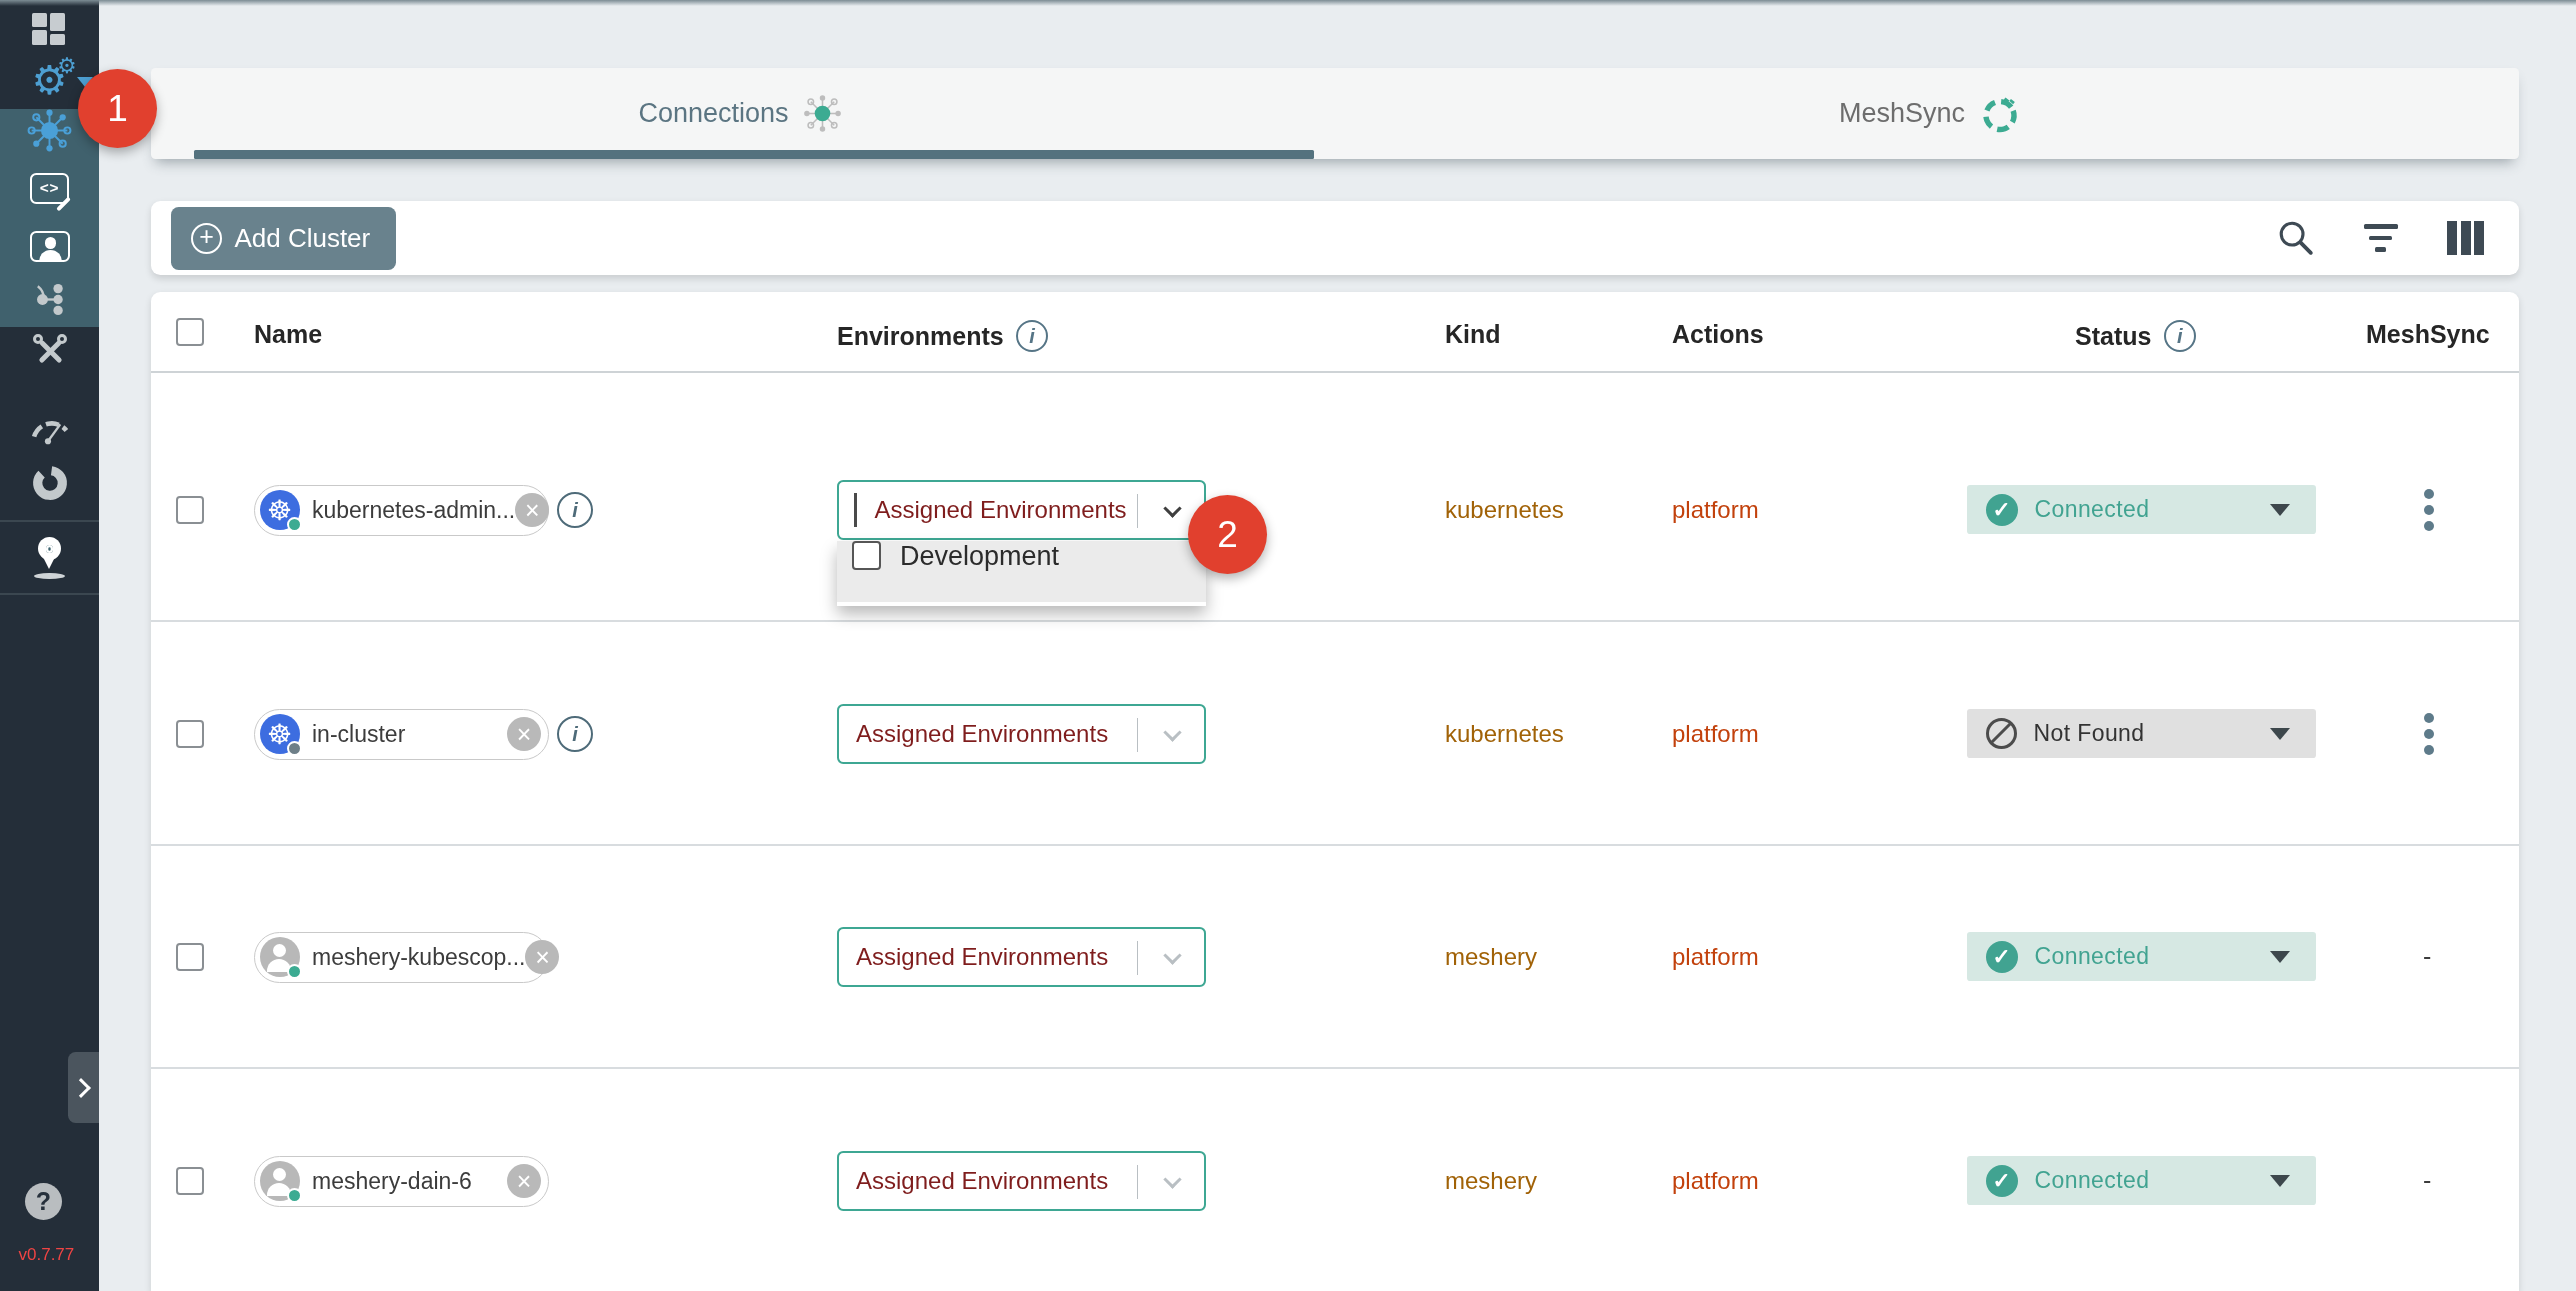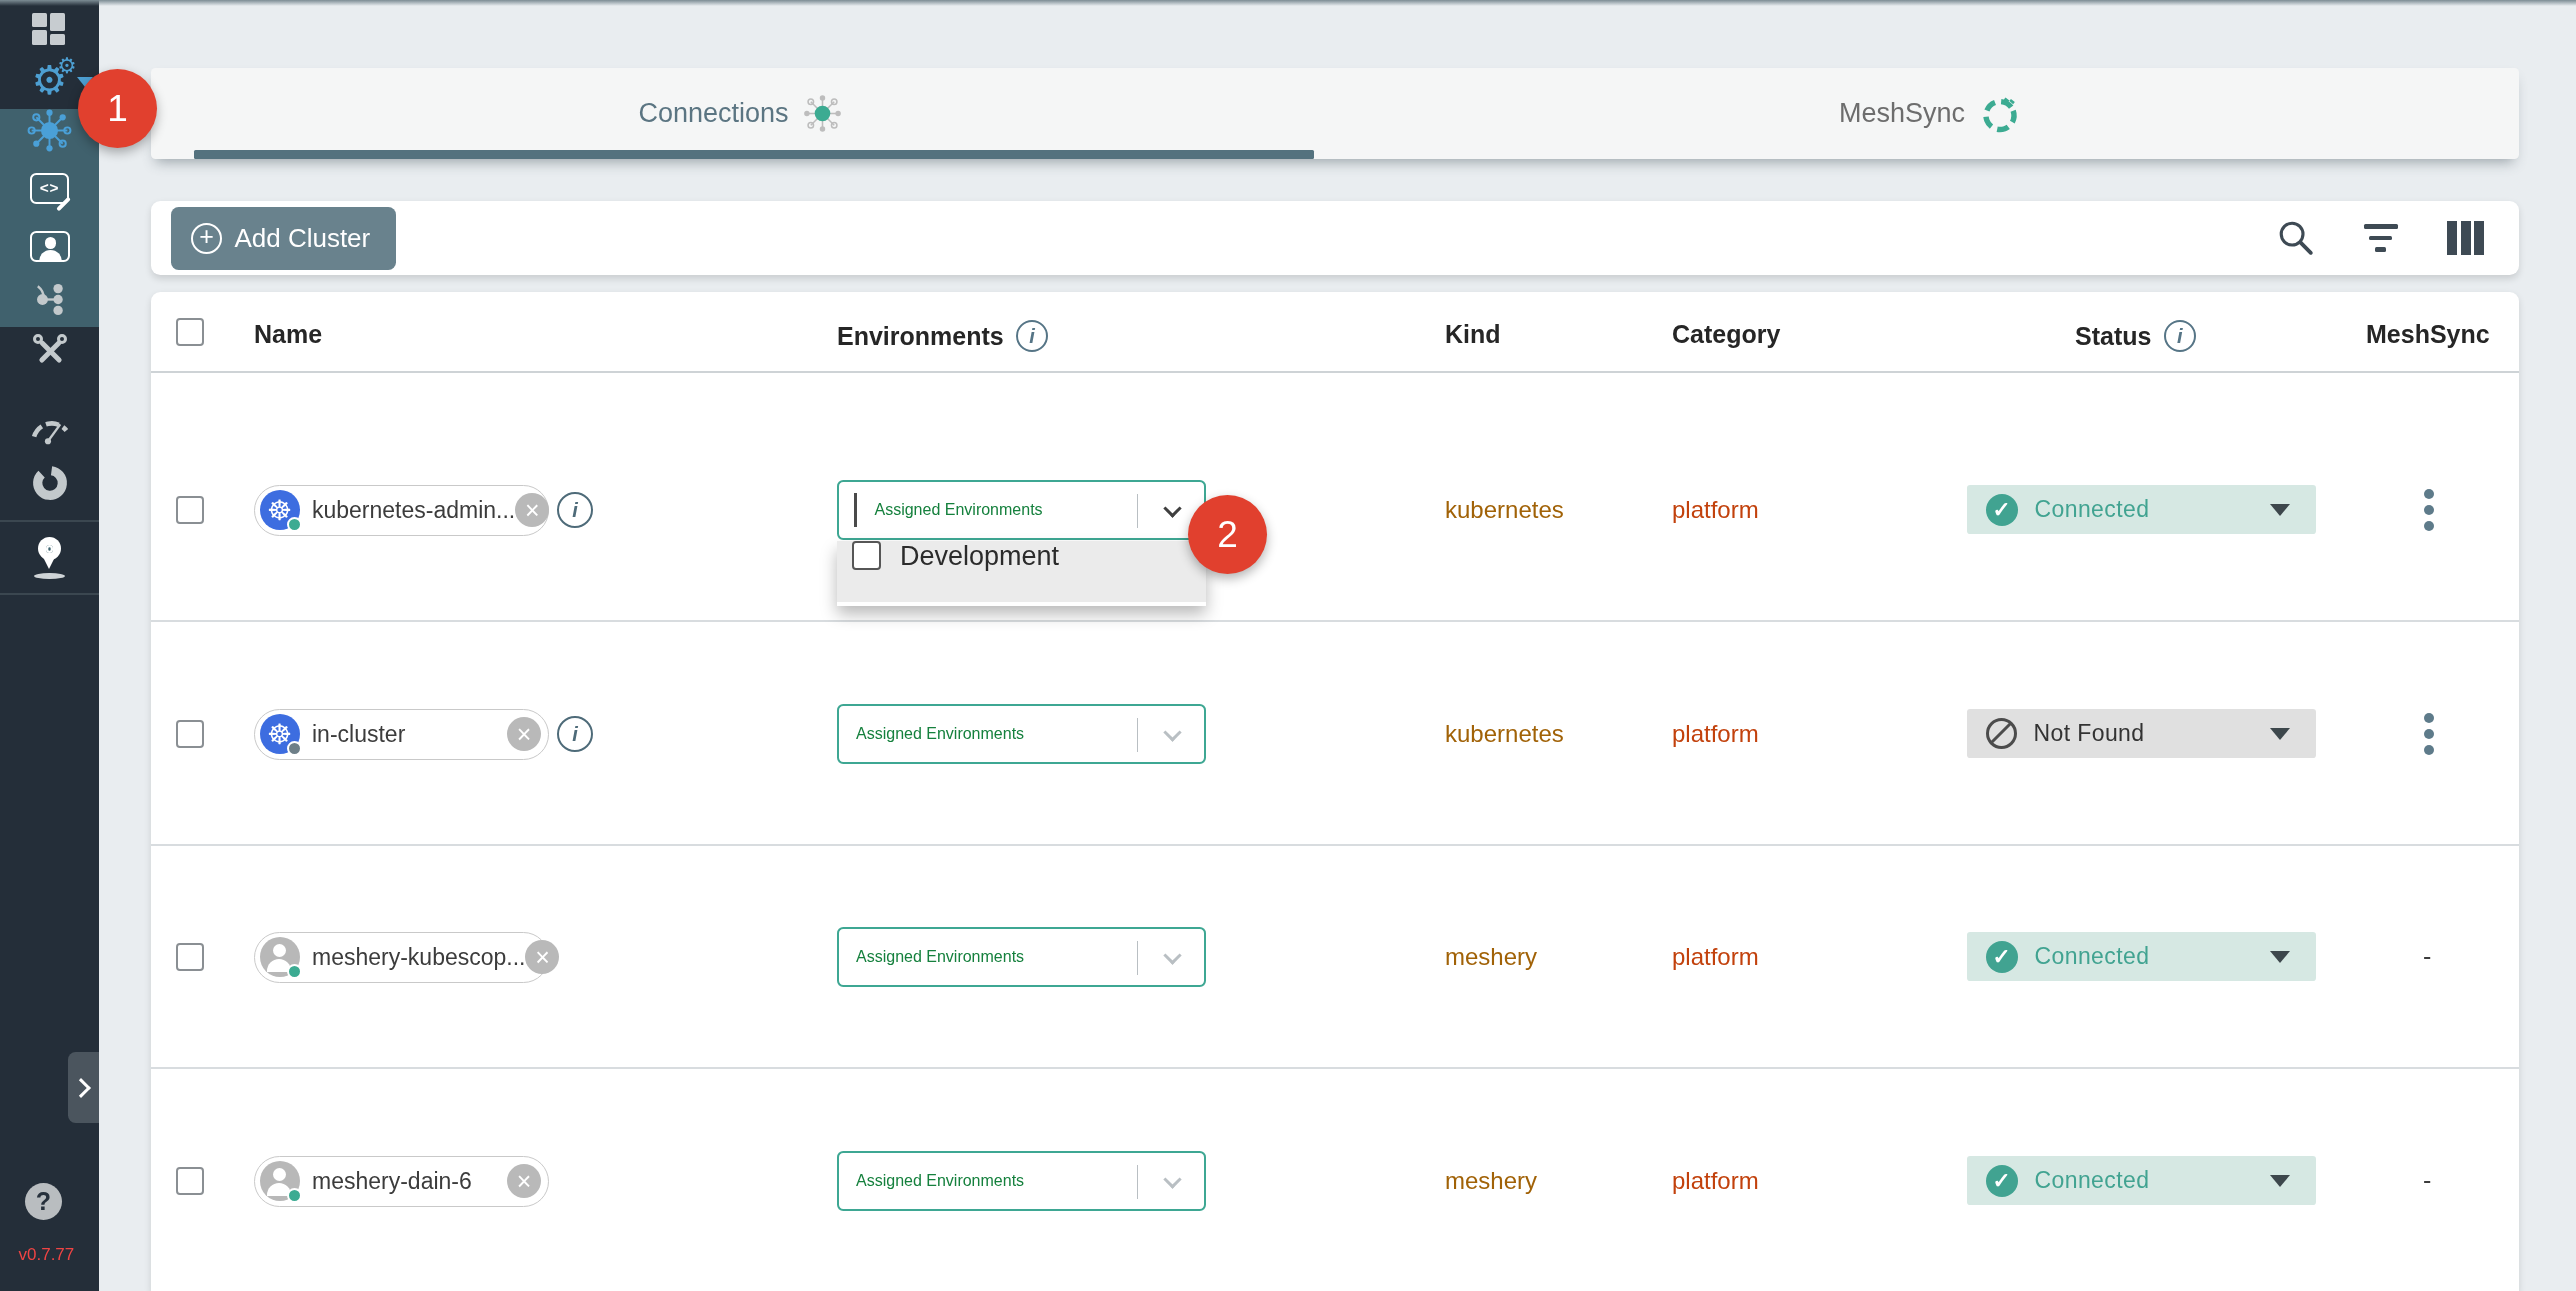--- a/index.html
+++ b/index.html
@@ -95,21 +95,21 @@
   .presence{position:absolute;right:-2.3px;bottom:-2.3px;width:15.4px;height:15.4px;border-radius:50%;border:2.3px solid #fff;}
   .presence.on{background:#3cab92;}
   .presence.off{background:#6e7f88;}
   .chip-name{margin-left:12.4px;font-size:23px;color:#3c3c3c;white-space:nowrap;}
   .chip-x{margin-left:auto;margin-right:7px;width:34px;height:34px;border-radius:50%;background:#b9b9b9;color:#fff;
     font-size:25px;display:flex;align-items:center;justify-content:center;cursor:pointer;flex:0 0 auto;}
   .row-info{position:absolute;left:406px;top:calc(var(--cy) - 18px);width:36px;height:36px;border-color:#4e6b79;color:#4e6b79;}
 
   .env-select{position:absolute;left:686px;top:calc(var(--cy) - 30px);width:369px;height:60px;border:2.3px solid #3ea793;
     border-radius:6.2px;background:#fff;display:flex;align-items:center;cursor:text;}
-  .env-ph{margin-left:17px;font-size:16px;color:#15803d;white-space:nowrap;}
+  .env-ph{margin-left:17px;font-size:24px;color:#7f1d1d;white-space:nowrap;}
   .caret-bar{width:2.3px;height:34px;background:#4a4a4a;margin-left:15.4px;margin-right:0.8px;}
   .env-div{position:absolute;right:66px;top:12.4px;width:1.5px;height:34px;background:#b9bfc3;}
   .chev-down{position:absolute;right:25px;top:20px;width:13px;height:13px;border-right:3.9px solid #3f3f3f;border-bottom:3.9px solid #3f3f3f;
     transform:rotate(45deg);cursor:pointer;}
   .chev-down.muted{border-color:#b9bfc3;}
   .env-menu{position:absolute;left:686px;top:calc(var(--cy) + 31px);width:369px;height:65px;background:#ebebeb;
     border-bottom:4.6px solid #fff;box-shadow:0 9.3px 15.4px rgba(0,0,0,.28);display:flex;z-index:20;cursor:pointer;}
   .env-menu .checkbox{position:static;margin-left:15.4px;width:29px;height:29px;border-color:#565656;}
   .env-menu .opt-label{margin-left:18.5px;font-size:27px;color:#2b2b2b;}
 
@@ -328,21 +328,21 @@
       <span class="col" style="left:686px;">
         <span>Environments</span>
         <span class="info-icon">
             <span>i</span>
           </span>
       </span>
       <span class="col" style="left:1294px;">
           <span>Kind</span>
         </span>
       <span class="col" style="left:1521px;">
-          <span>Category</span>
+          <span>Actions</span>
         </span>
       <span class="col" style="left:1924px;">
         <span>Status</span>
         <span class="info-icon">
             <span>i</span>
           </span>
       </span>
       <span class="col" style="left:2215px;">
           <span>MeshSync</span>
         </span>

